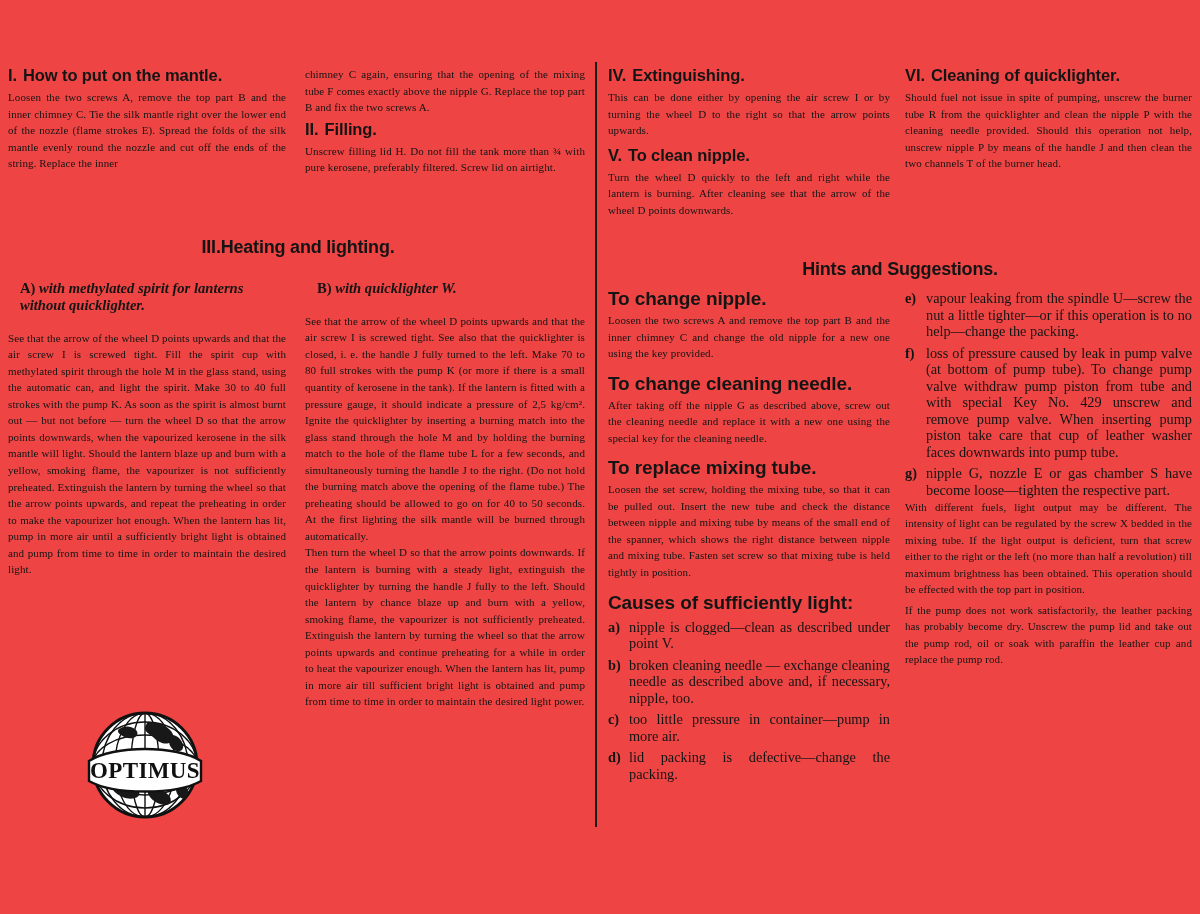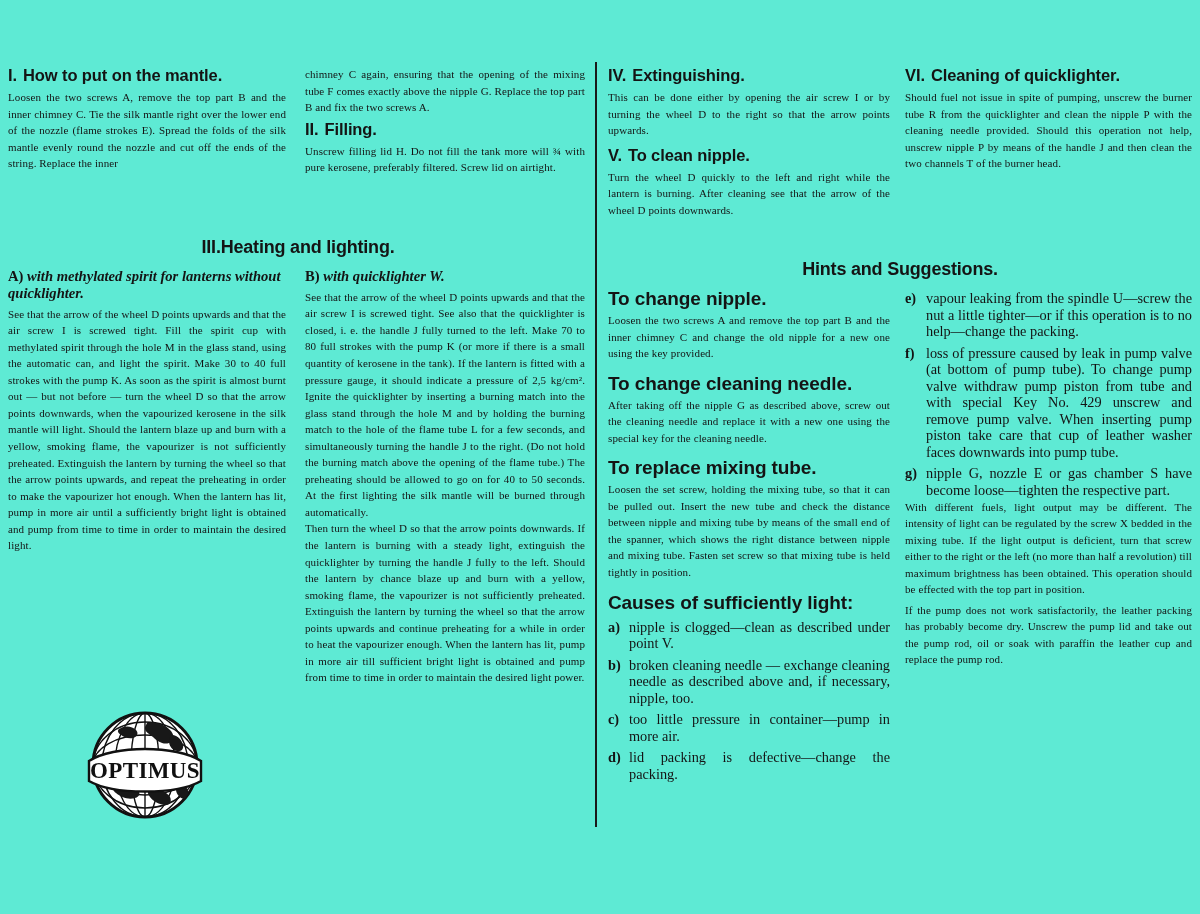--- a/index.html
+++ b/index.html
@@ -11,21 +11,21 @@
     width: 1200px;
     height: 914px;
     position: relative;
     font-family: "Liberation Serif", "DejaVu Serif", serif;
     color: #141414;
     overflow: hidden;
   }
   .page {
     position: absolute;
     inset: 0;
-    background: #5eead4;
+    background: #ef4444;
   }
   
   .col {
     position: absolute;
     box-sizing: border-box;
   }
   .body-text {
     font-size: 11px;
     line-height: 16.55px;
     text-align: justify;
@@ -60,21 +60,21 @@
     font-weight: bold;
     font-size: 18px;
     line-height: 22px;
     text-align: center;
     margin: 0;
     letter-spacing: -0.2px;
   }
   .ital-head {
     font-size: 14.6px;
     line-height: 16.8px;
-    margin: 0;
+    margin: 12px;
     font-weight: bold;
   }
   .ital-head i { font-style: italic; }
   .spacer-s { height: 7px; }
   .spacer-m { height: 13px; }
   .spacer-xs { height: 4px; }
 
   
   .lettered {
     margin: 0;
@@ -180,21 +180,21 @@
     </svg>
   </div>
 
   <div class="col" style="left:305px; top:66px; width:280px;">
     <p class="body-text">chimney C again, ensuring that the opening of the mixing tube F comes exactly above the nipple G. Replace the top part B and fix the two screws A.</p>
     <div class="spacer-xs"></div>
     <div class="hsub">
       <span class="numeral">II.</span><span>Filling.</span>
     </div>
     <div class="spacer-xs"></div>
-    <p class="body-text">Unscrew filling lid H. Do not fill the tank more will ¾ with pure kerosene, preferably filtered. Screw lid on airtight.</p>
+    <p class="body-text">Unscrew filling lid H. Do not fill the tank more than ¾ with pure kerosene, preferably filtered. Screw lid on airtight.</p>
   </div>
 
   <div class="col" style="left:305px; top:268px; width:280px;">
     <div class="ital-head">
       <span>B)</span>
       <i>with quicklighter W.</i>
     </div>
     <div class="spacer-xs"></div>
     <p class="body-text">See that the arrow of the wheel D points upwards and that the air screw I is screwed tight. See also that the quicklighter is closed, i. e. the handle J fully turned to the left. Make 70 to 80 full strokes with the pump K (or more if there is a small quantity of kerosene in the tank). If the lantern is fitted with a pressure gauge, it should indicate a pressure of 2,5 kg/cm². Ignite the quicklighter by inserting a burning match into the glass stand through the hole M and by holding the burning match to the hole of the flame tube L for a few seconds, and simultaneously turning the handle J to the right. (Do not hold the burning match above the opening of the flame tube.) The preheating should be allowed to go on for 40 to 50 seconds. At the first lighting the silk mantle will be burned through automatically.</p>
     <p class="body-text">Then turn the wheel D so that the arrow points downwards. If the lantern is burning with a steady light, extinguish the quicklighter by turning the handle J fully to the left. Should the lantern by chance blaze up and burn with a yellow, smoking flame, the vapourizer is not sufficiently preheated. Extinguish the lantern by turning the wheel so that the arrow points upwards and continue preheating for a while in order to heat the vapourizer enough. When the lantern has lit, pump in more air till sufficient bright light is obtained and pump from time to time in order to maintain the desired light power.</p>

